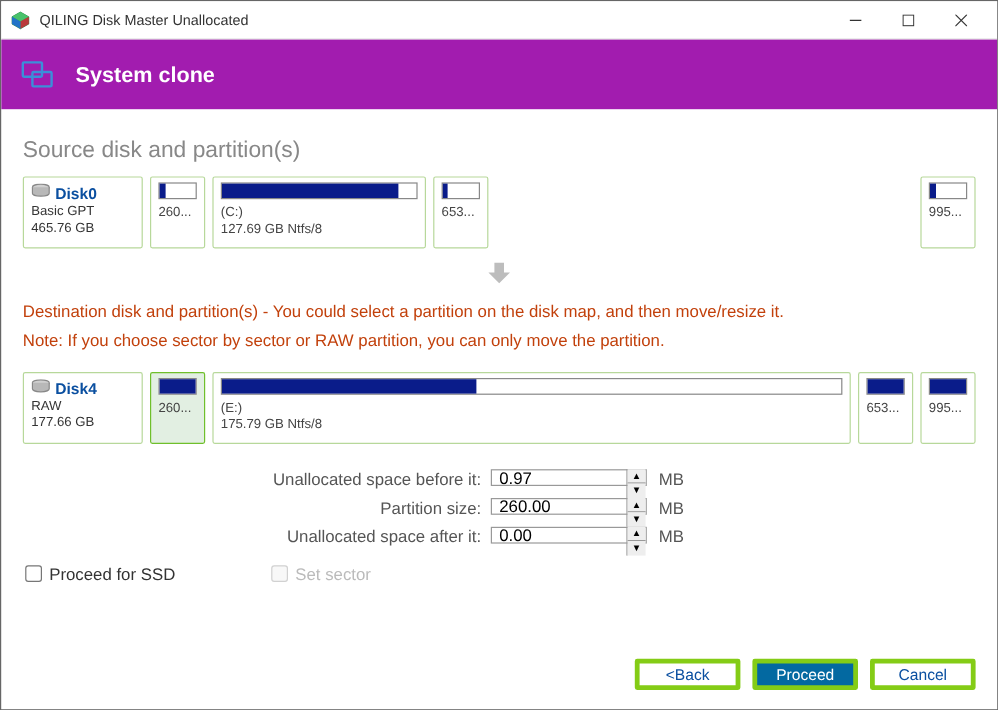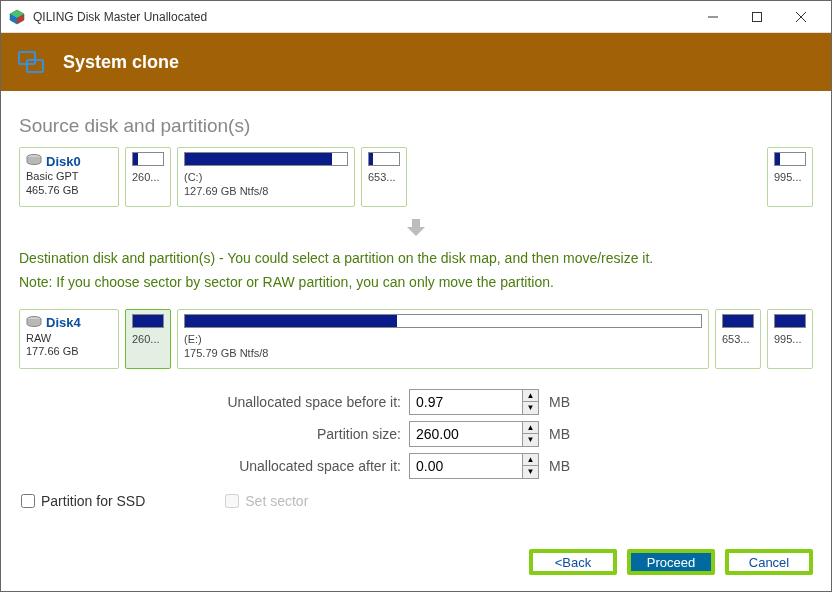--- a/index.html
+++ b/index.html
@@ -4,47 +4,47 @@
 <style>
 * { box-sizing: border-box; margin: 0; padding: 0; font-family: "Segoe UI", Tahoma, sans-serif; }
 body { background: #fff; width: 832px; height: 592px; overflow: hidden; border: 1px solid #666; position: relative; }
 
 .titlebar { height: 32px; display: flex; align-items: center; padding: 0 8px; background: #fff; border-bottom: 1px solid #e0e0e0; }
 .titlebar-icon { width: 16px; height: 16px; margin-right: 8px; display: flex; align-items: center; }
 .titlebar-text { font-size: 12px; color: #333; flex: 1; }
 .winbtn { width: 44px; height: 30px; display: flex; align-items: center; justify-content: center; color: #333; }
 .winbtn svg { width: 10px; height: 10px; }
 
-.header { background: #a16207; height: 58px; display: flex; align-items: center; padding: 0 16px; }
+.header { background: #a21caf; height: 58px; display: flex; align-items: center; padding: 0 16px; }
 .header-icon { width: 28px; height: 28px; margin-right: 18px; display: flex; align-items: center; justify-content: center; }
 .header-title { color: #fff; font-size: 18px; font-weight: 600; }
 
 .content { padding: 16px 18px 8px 18px; }
 
 .section-label { color: #888; font-size: 19px; margin: 8px 0 10px 0; }
 
 .diskrow { display: flex; gap: 6px; }
 .diskinfo, .partbox { border: 1px solid #b7d89a; border-radius: 2px; padding: 4px 6px; background: #fff; height: 60px; overflow: hidden; }
 .diskinfo { width: 100px; }
 .disk-iconline { display: flex; align-items: center; gap: 4px; height: 18px; }
 .disk-name { color: #0a4fa0; font-weight: 700; font-size: 13px; }
 .disk-sub { color: #333; font-size: 11px; line-height: 1.25; }
 
 .partbox.selected { border: 1px solid #6fbf2b; background: #e2efe2; }
 .partbar { height: 14px; border: 1px solid #888; background: #fff; position: relative; margin-bottom: 4px; }
 .partbar .fill { position: absolute; top: 0; left: 0; height: 100%; background: #0a1c8a; }
 .part-caption { font-size: 11px; color: #444; line-height: 1.3; white-space: nowrap; }
 
 .arrow-sep { text-align: center; padding: 10px 0 6px 0; color: #999; }
-.note { color: #4d7c0f; font-size: 14px; line-height: 1.7; margin-bottom: 14px; }
+.note { color: #c2410c; font-size: 14px; line-height: 1.7; margin-bottom: 14px; }
 
 .formrow { display: flex; align-items: center; margin: 6px 0; }
 .formlabel { width: 390px; text-align: right; color: #555; font-size: 14px; padding-right: 8px; }
 .numwrap { position: relative; width: 130px; }
-.numinput { width: 130px; height: 26px; border: 1px solid #999; font-size: 14px; padding: 2px 20px 2px 6px; }
+.numinput { width: 130px; height: 14px; border: 1px solid #999; font-size: 14px; padding: 2px 20px 2px 6px; }
 .spinbtns { position: absolute; right: 1px; top: 1px; width: 16px; height: 24px; display: flex; flex-direction: column; border-left: 1px solid #999; }
 .spinbtns .sp { flex: 1; display: flex; align-items: center; justify-content: center; background: #eee; border-bottom: 1px solid #999; font-size: 8px; }
 .spinbtns .sp:last-child { border-bottom: none; }
 .unit { margin-left: 10px; color: #555; font-size: 14px; }
 
 .checks { display: flex; gap: 80px; margin-top: 14px; padding-left: 2px; }
 .chk { display: flex; align-items: center; gap: 6px; font-size: 14px; color: #333; }
 .chk.disabled { color: #bbb; }
 .chk input { width: 14px; height: 14px; }
 
@@ -217,21 +217,21 @@
           <div class="sp">▲</div>
           <div class="sp">▼</div>
         </div>
     </div>
     <span class="unit">MB</span>
   </div>
 
   <div class="checks">
     <label class="chk">
       <input type="checkbox" style=""> 
-        <span>Partition for SSD</span>
+        <span>Proceed for SSD</span>
     </label>
     <label class="chk disabled">
       <input type="checkbox" disabled="" style=""> 
         <span>Set sector</span>
     </label>
   </div>
 
 </div>
 
 <div class="footer">

